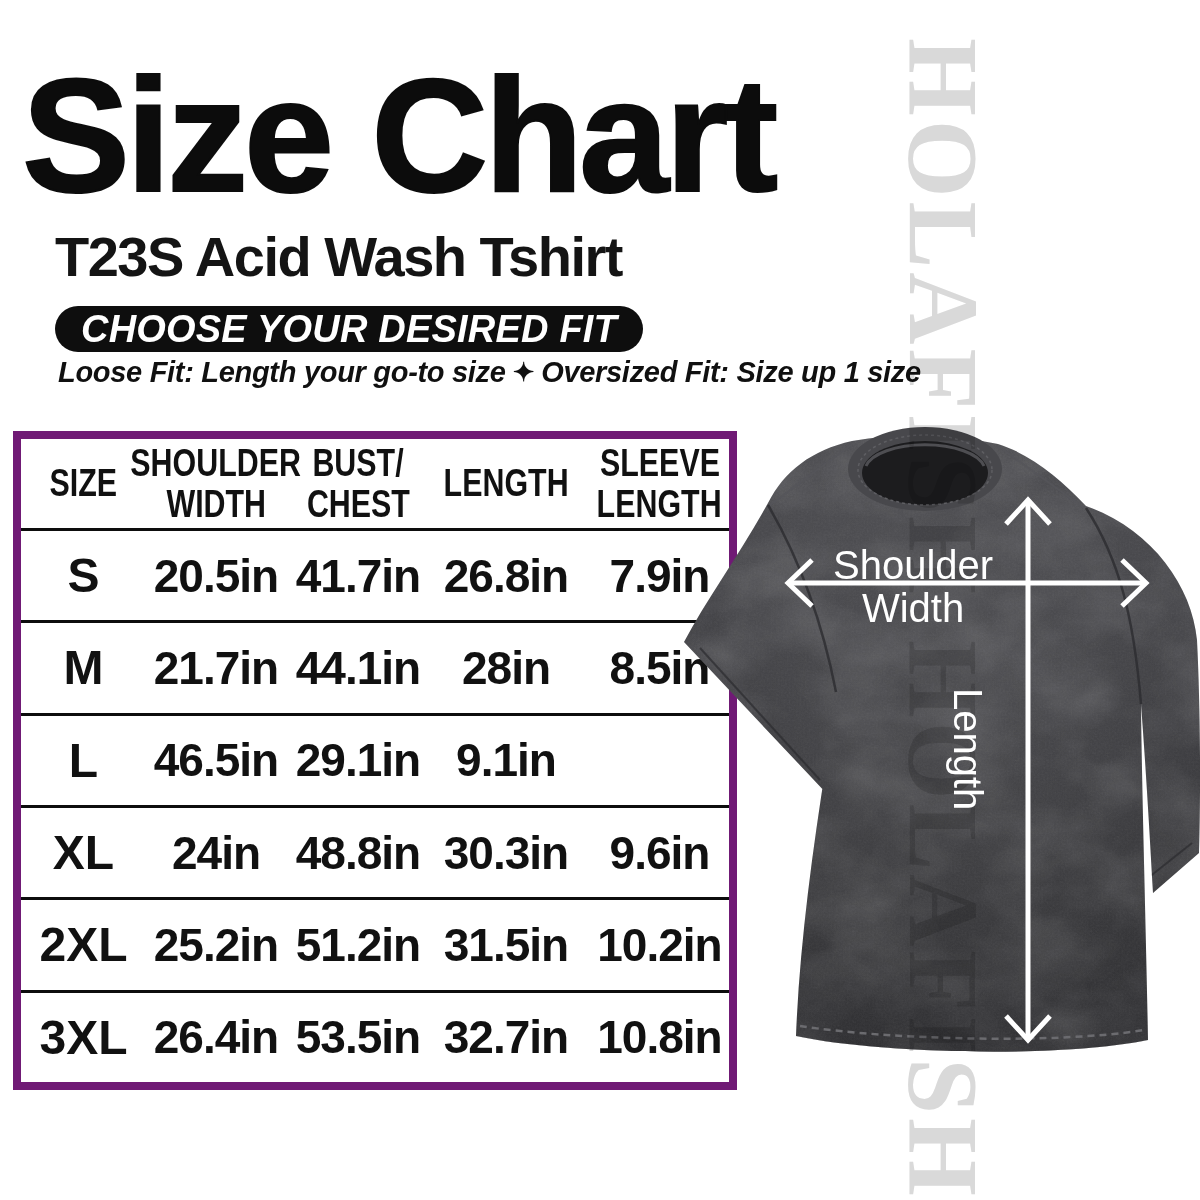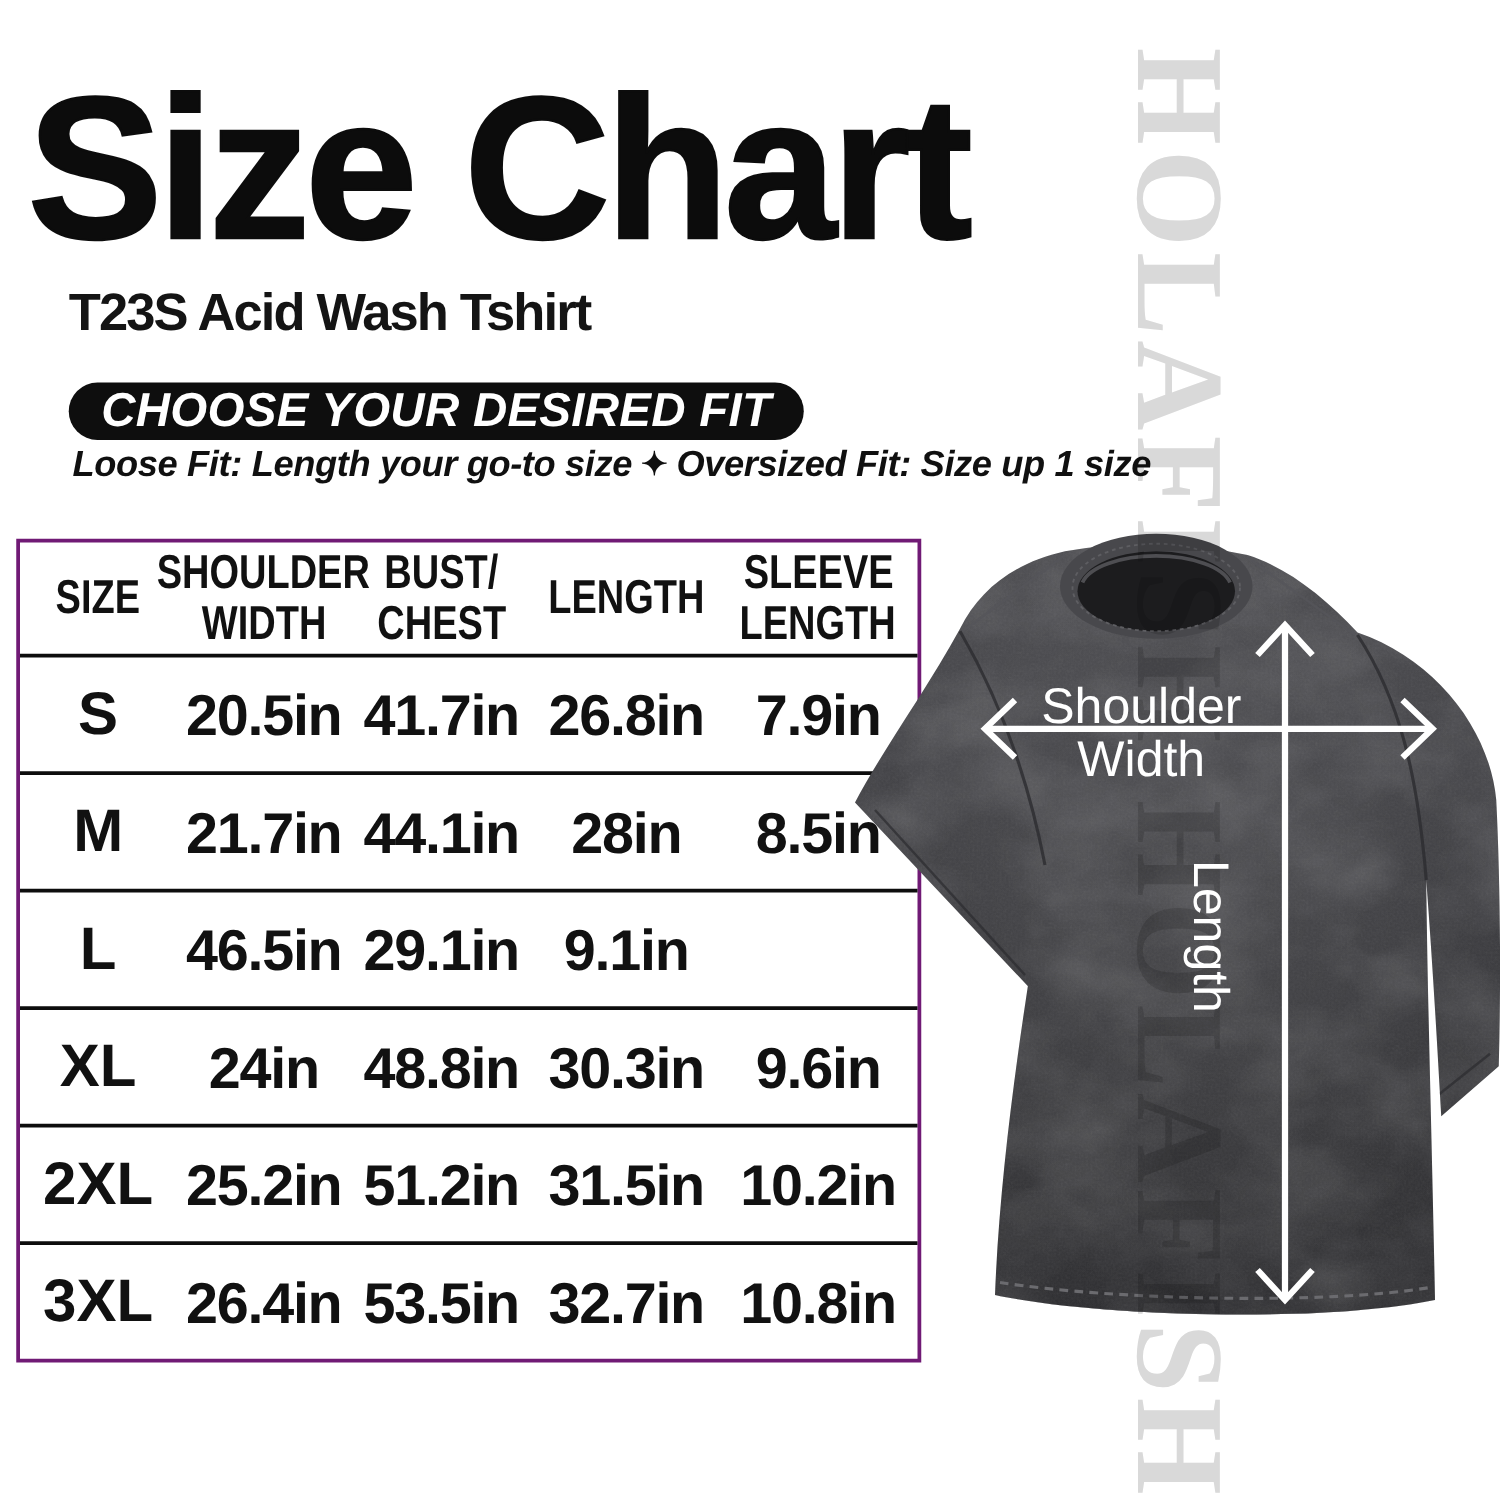--- a/index.html
+++ b/index.html
@@ -9,38 +9,38 @@
     margin:0 auto;
     text-decoration:underline;
   }
   
   .title{
     position:absolute;left:22px;top:54px;font-size:162px;line-height:1;
     font-weight:700;letter-spacing:-4px;color:#0c0c0c;
     -webkit-text-stroke:2px #0c0c0c;white-space:nowrap;z-index:1;
   }
   .subtitle{
-    position:absolute;left:55px;top:229px;font-size:42px;line-height:1;
+    position:absolute;left:55px;top:229px;font-size:56px;line-height:1;
     font-weight:600;letter-spacing:-1.5px;color:#141414;white-space:nowrap;z-index:1;
   }
   .fit-badge{
     position:absolute;left:55px;top:306px;height:46px;border-radius:23px;
     background:#0e0e0e;color:#ffffff;display:inline-flex;align-items:center;
     padding:0 26px;font-size:38px;font-weight:700;font-style:italic;
     letter-spacing:0.2px;white-space:nowrap;z-index:1;
   }
   .fit-note{
     position:absolute;left:58px;top:356px;font-size:29px;font-weight:700;
     font-style:italic;color:#101010;white-space:nowrap;z-index:1;letter-spacing:-0.3px;
   }
   .fit-note .star{font-style:normal;margin:0 7px;font-size:26px;vertical-align:1px;}
   
   .sizetable{
     position:absolute;left:13px;top:431px;width:724px;height:659px;
-    border:3px solid #701a75;box-sizing:border-box;background:#fff;
+    border:8px solid #701a75;box-sizing:border-box;background:#fff;
     display:flex;flex-direction:column;z-index:1;
   }
   .t-row{display:grid;grid-template-columns:125px 140px 144px 152px 155px;}
   .t-row.head{height:89px;}
   .t-row.data{flex:1;border-top:3px solid #0d0d0d;}
   .t-cell{display:flex;flex-direction:column;align-items:center;justify-content:center;text-align:center;}
   .head .t-cell{font-size:38px;font-weight:700;line-height:1.06;letter-spacing:0;}
   .head .t-cell .hwrap{transform:scaleX(0.8);white-space:nowrap;}
   .data .t-cell{font-size:46px;font-weight:700;letter-spacing:-1px;}
   .data .t-cell.rowlabel{font-size:48px;letter-spacing:0;}

